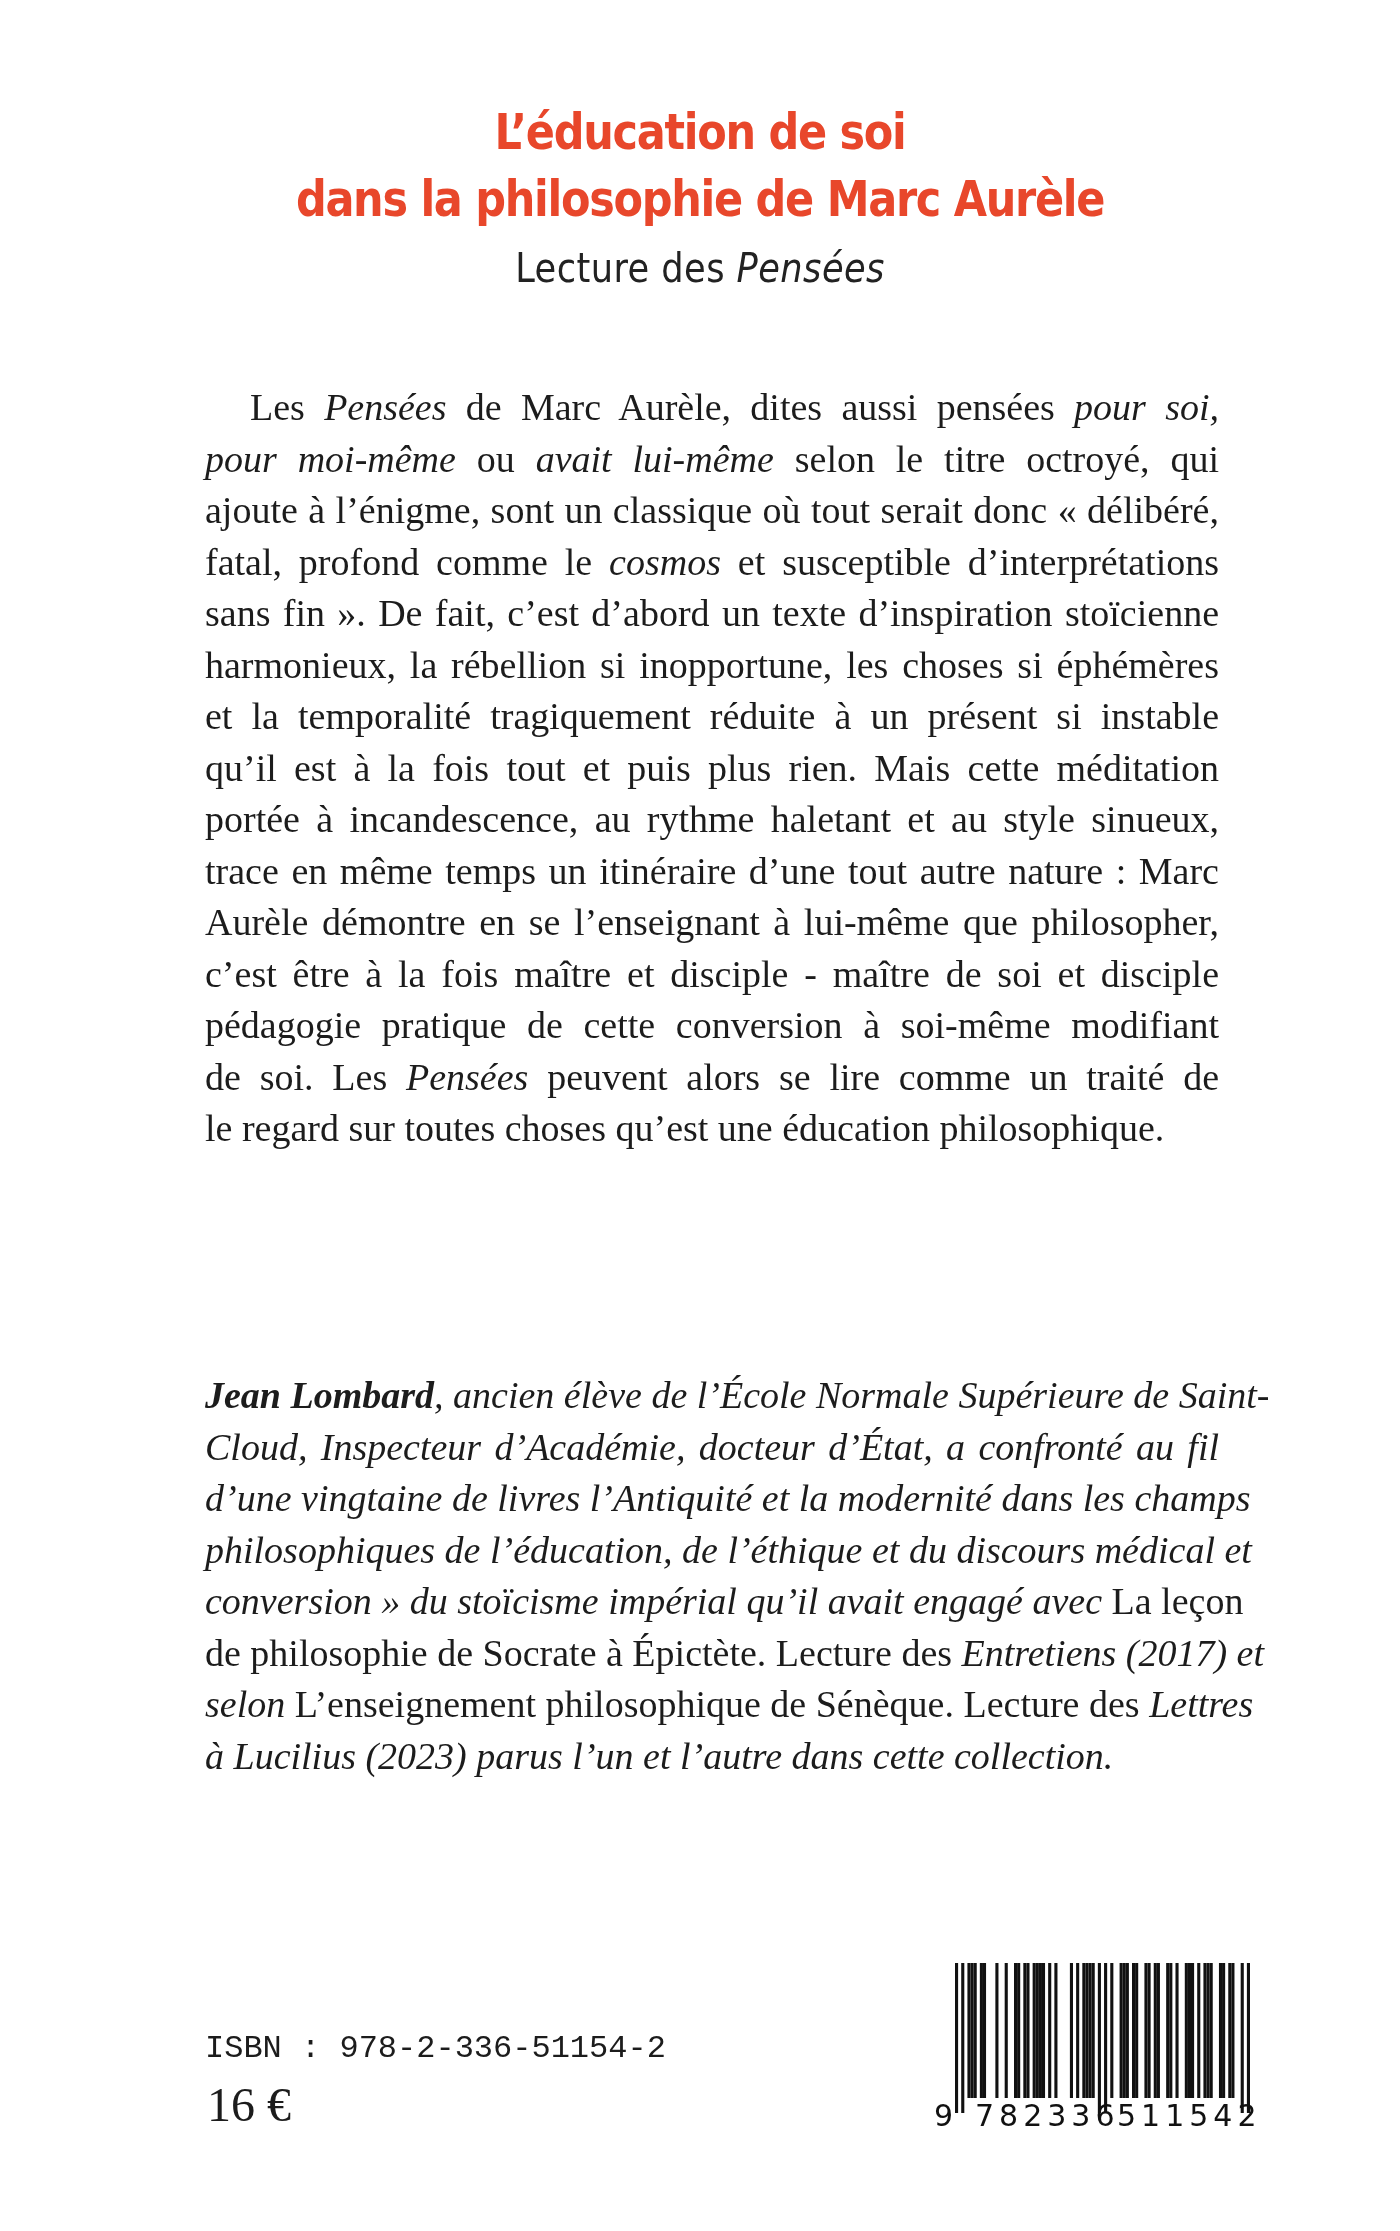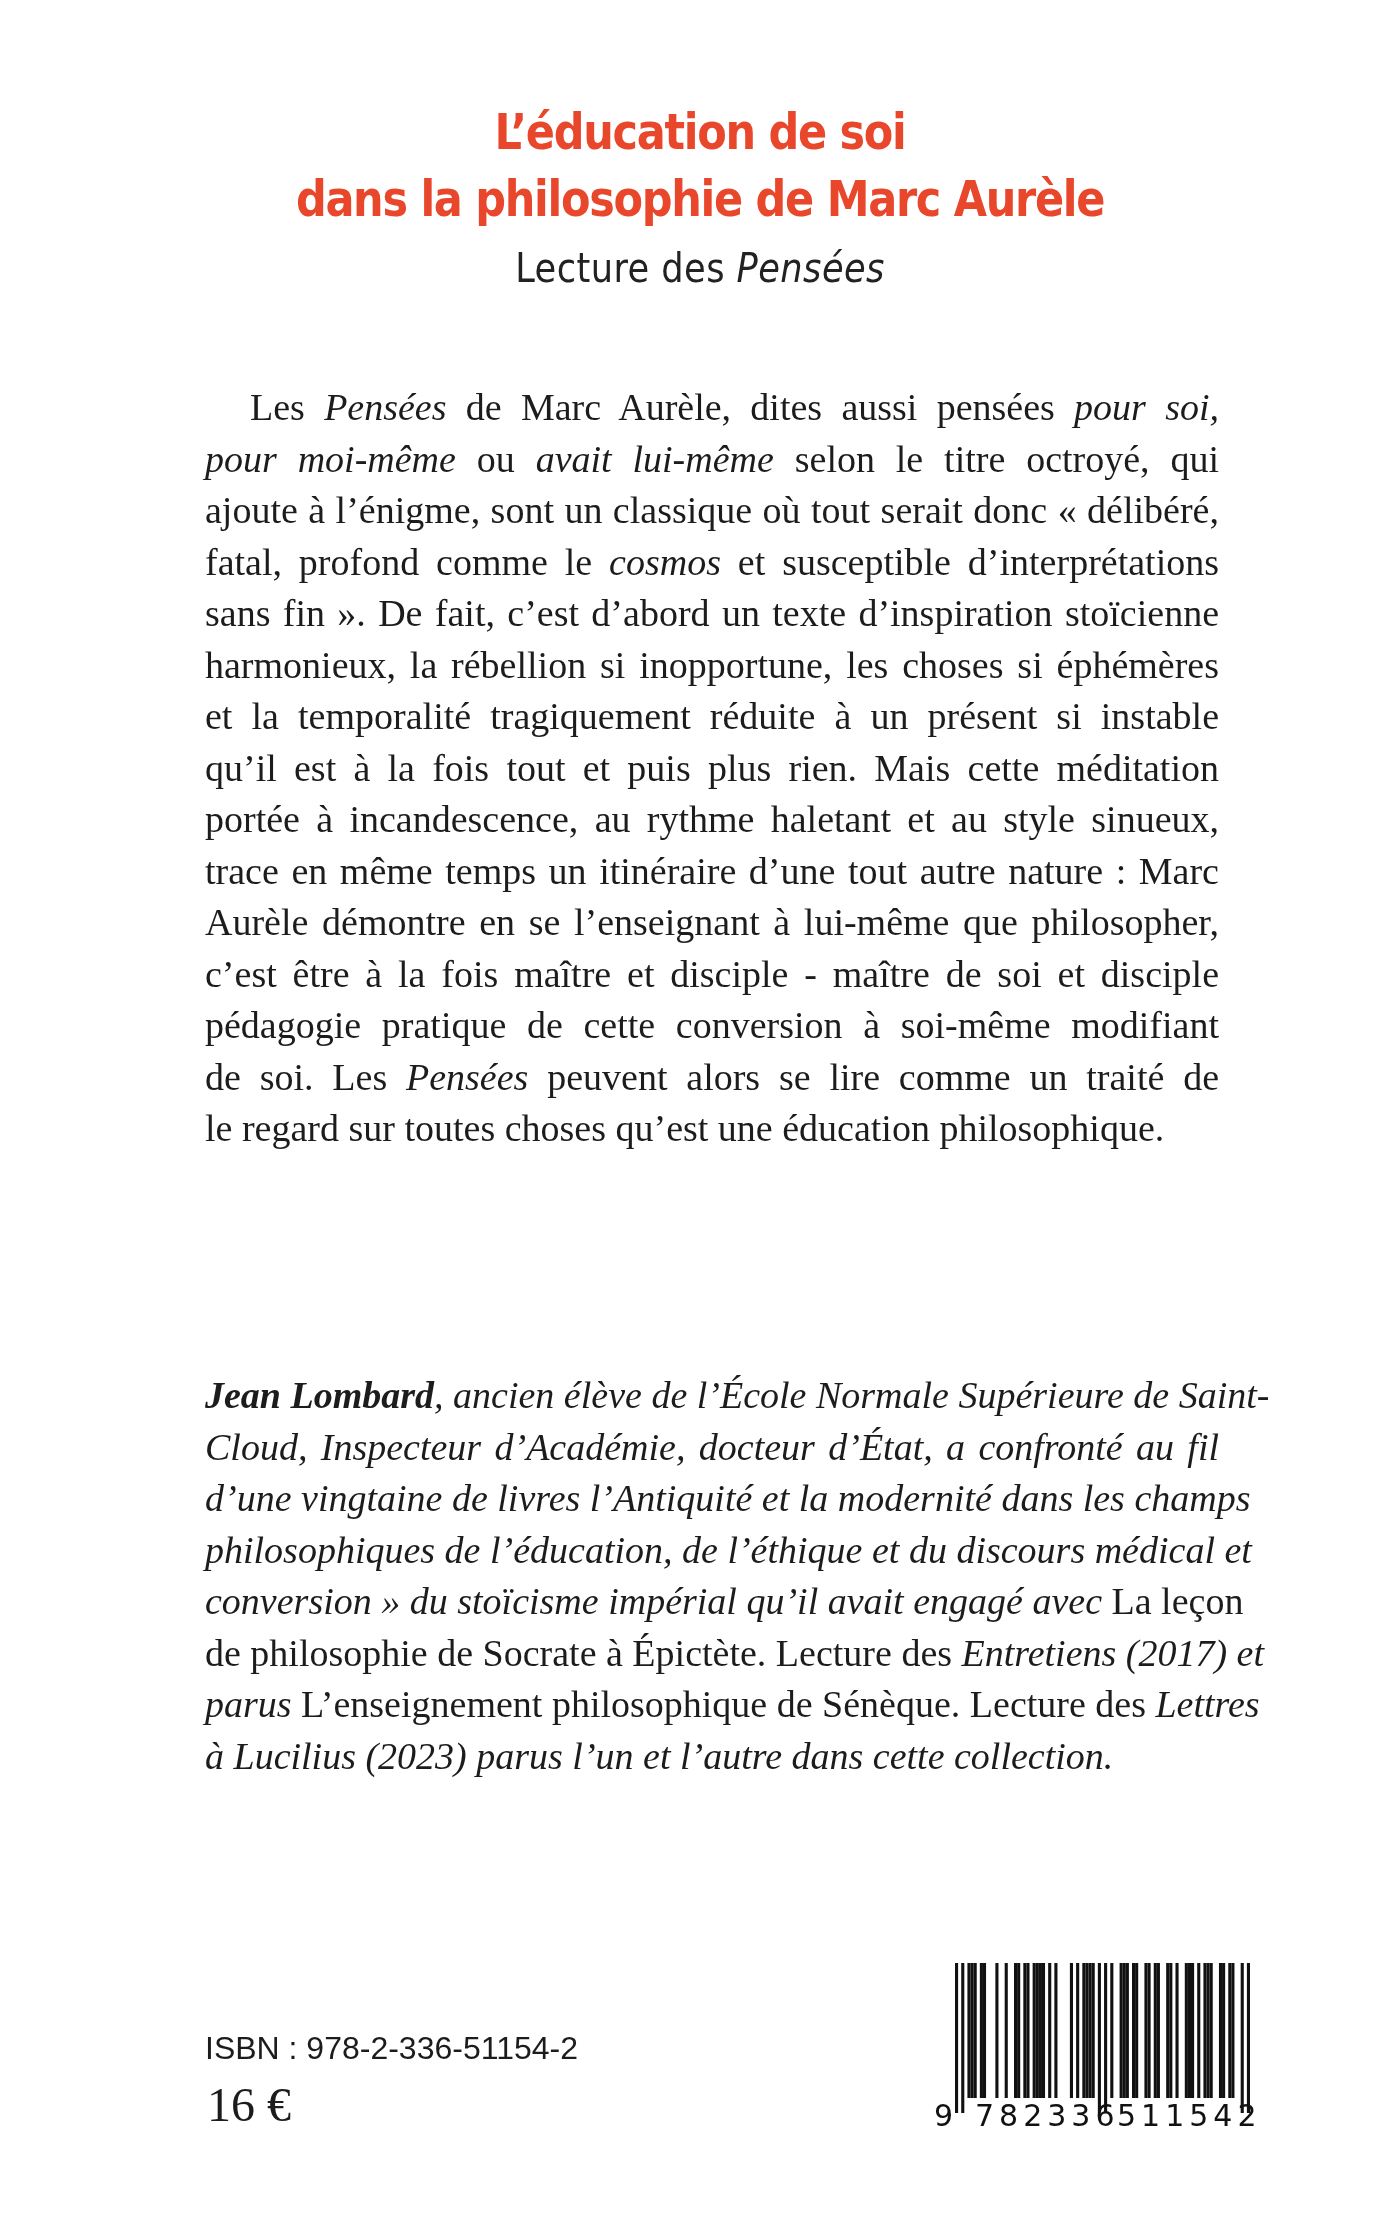--- a/index.html
+++ b/index.html
@@ -30,21 +30,21 @@
     .para .line.last { text-align-last: left; }
     .para .line.indent { padding-left: 45px; }
     .para em { font-style: italic; }
     .para b { font-weight: bold; font-style: italic; }
     #body-para { top: 357px; margin-top: 25px; }
     #bio-para { top: 1370px; }
     .bio .line { font-style: italic; }
     .bio .roman { font-style: normal; }
     .isbn {
       position: absolute; left: 205px; top: 2030px;
-      font-family: Liberation Sans, sans-serif; font-size: 32px; color: #1c1c1c;
+      font-family: Liberation Mono, monospace; font-size: 32px; color: #1c1c1c;
     }
     .price {
       position: absolute; left: 207px; top: 2077px;
       font-family: "Liberation Serif", serif; font-size: 48px; color: #1c1c1c;
     }
     .barcode { position: absolute; left: 930px; top: 1960px; width: 330px; height: 180px; }
     .barcode .bars { position: absolute; left: 25px; top: 3px; width: 295px; height: 150px; }
     .barcode .digits {
       position: absolute; top: 138px; left: 0; width: 340px;
       font-family: "DejaVu Sans", sans-serif; font-size: 30px; color: #111;
@@ -77,21 +77,21 @@
     <span class="line"><span>de soi. Les </span><em>Pensées</em><span> peuvent alors se lire comme un traité de</span></span>
     <span class="line last"><span>le regard sur toutes choses qu’est une éducation philosophique.</span></span>
   </div>
 <div id="bio-para" class="para bio">
     <span class="line"><b>Jean Lombard</b><span>, ancien élève de l’École Normale Supérieure de Saint-</span></span>
     <span class="line"><span>Cloud, Inspecteur d’Académie, docteur d’État, a confronté au fil</span></span>
     <span class="line"><span>d’une vingtaine de livres l’Antiquité et la modernité dans les champs</span></span>
     <span class="line"><span>philosophiques de l’éducation, de l’éthique et du discours médical et</span></span>
     <span class="line"><span>conversion » du stoïcisme impérial qu’il avait engagé avec </span><span class="roman">La leçon</span></span>
     <span class="line"><span class="roman">de philosophie de Socrate à Épictète. Lecture des </span><span>Entretiens (2017) et</span></span>
-    <span class="line"><span>parus </span><span class="roman">L’enseignement philosophique de Sénèque. Lecture des </span><span>Lettres</span></span>
+    <span class="line"><span>selon </span><span class="roman">L’enseignement philosophique de Sénèque. Lecture des </span><span>Lettres</span></span>
     <span class="line last"><span>à Lucilius (2023) parus l’un et l’autre dans cette collection.</span></span>
   </div>
 
 <div class="isbn">ISBN : 978-2-336-51154-2</div>
 <div class="price">16 €</div>
 
 <div class="barcode">
   <svg class="bars" viewBox="0 0 95 50" preserveAspectRatio="none" id="bars-svg">
       <rect x="0" y="0" width="1" height="50" fill="#111"></rect>
       <rect x="2" y="0" width="1" height="50" fill="#111"></rect>

